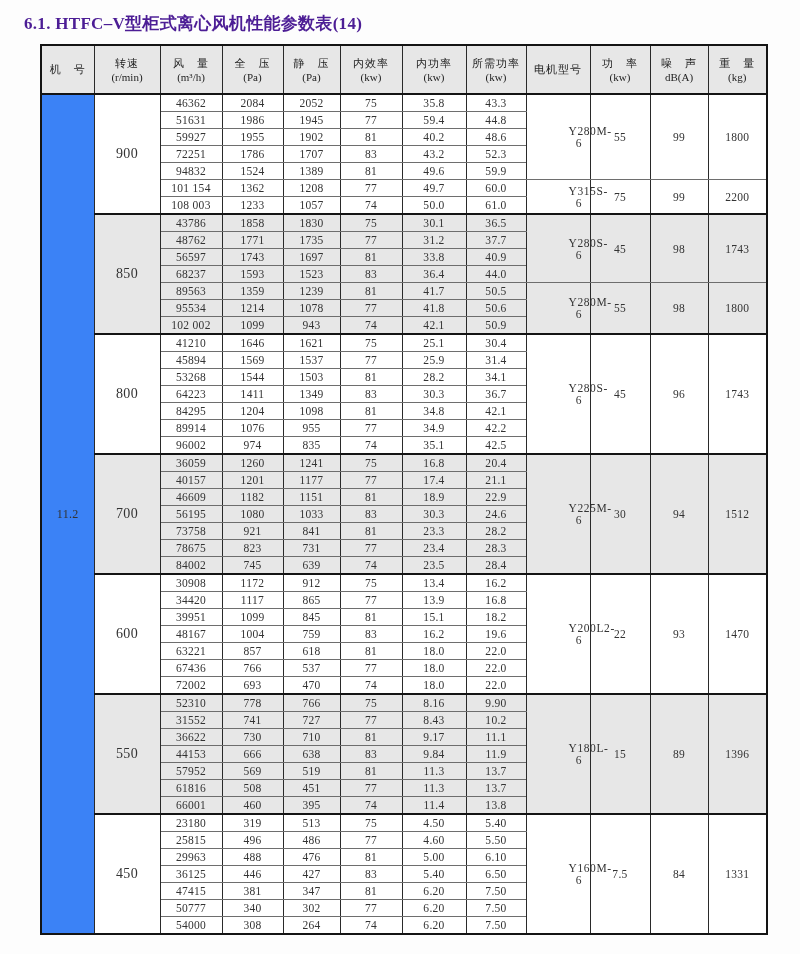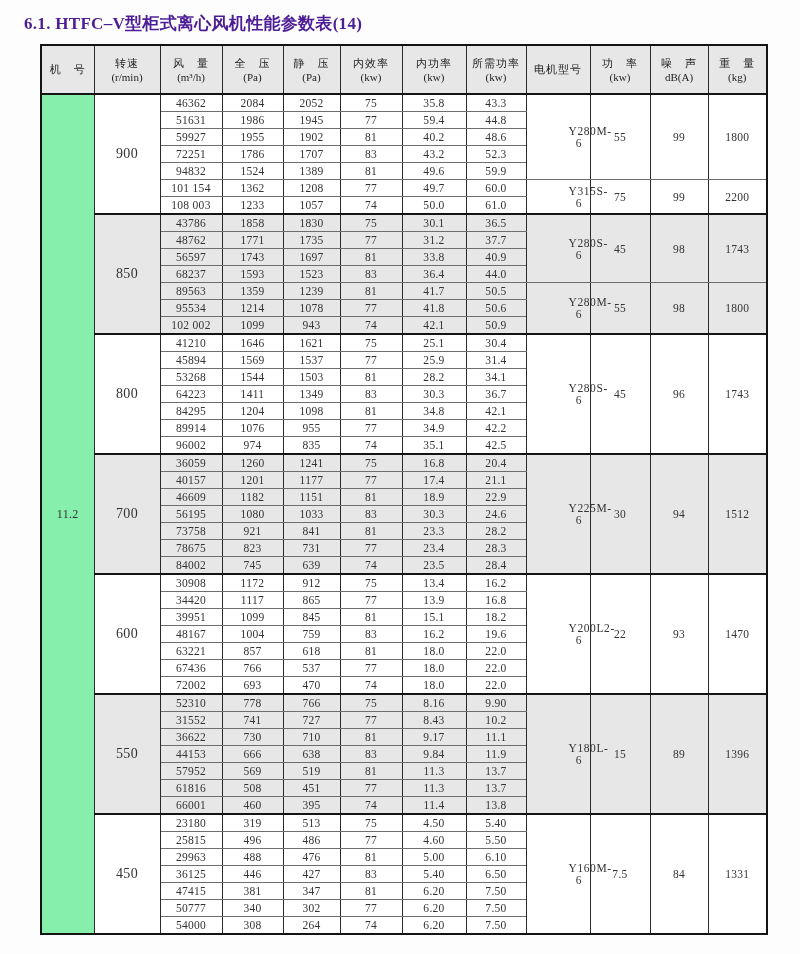--- a/index.html
+++ b/index.html
@@ -26,21 +26,21 @@
   .h-unit  { font-size:11px;  line-height:13px; }
   tbody td {
     border-left:1px solid #2a2a2a; border-right:1px solid #2a2a2a;
     border-top:1px solid #6e6e6e; border-bottom:1px solid #6e6e6e;
     text-align:center; vertical-align:middle;
     font-size:11.5px; color:#333; height:16px; padding:0;
     background:#ffffff; letter-spacing:0.3px;
   }
   tr.group-start td { border-top:2px solid #141414; }
   tr.shaded td { background:#e7e7e7; }
-  td.machine-cell { background:#86efac; font-size:12px; }
+  td.machine-cell { background:#3b82f6; font-size:12px; }
   td.speed-cell   { font-size:14px; }
   td.motor-cell   { letter-spacing:0.6px;padding-left:42px; }
 </style>
 </head>
 <body>
 
 <div class="page">
   <div class="title">6.1. HTFC–V型柜式离心风机性能参数表(14)</div>
 
   <table class="fan-table">

